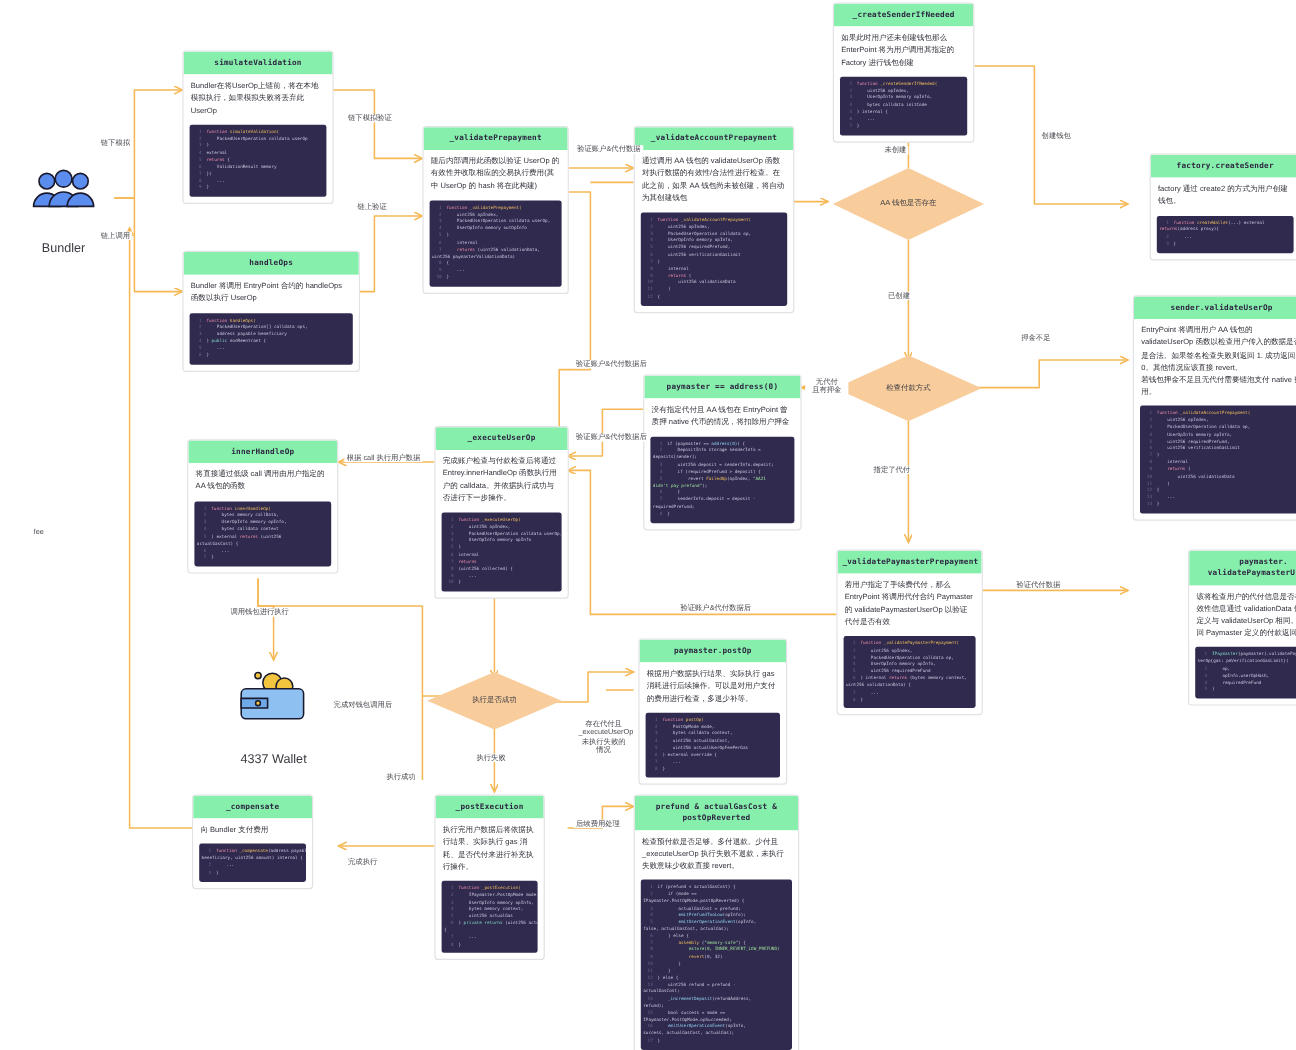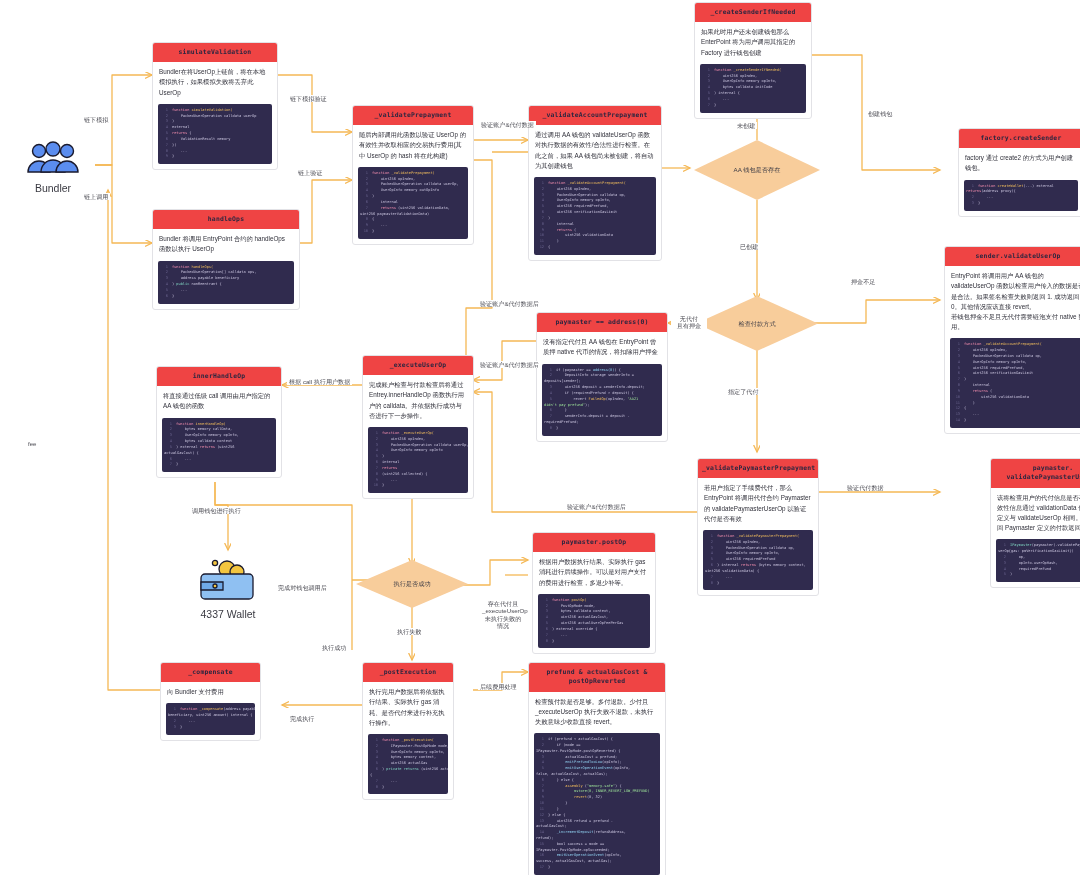--- a/index.html
+++ b/index.html
@@ -15,21 +15,21 @@
 
   .node {
     position: absolute;
     background: #ffffff;
     border: 1px solid #e2e2e6;
     border-radius: 3px;
     overflow: hidden;
     box-shadow: 0 0 0 0 rgba(0,0,0,0);
   }
   .node-head {
-    background: #ef4444;
+    background: #86efac;
     color: #2c2640;
     font-family: "DejaVu Sans Mono", monospace;
     font-size: 6.4px;
     font-weight: bold;
     text-align: center;
     padding: 5px 4px;
     line-height: 1.45;
     letter-spacing: .2px;
   }
   .node-desc {
@@ -74,21 +74,21 @@
     font-size: 6.1px;
     color: #4a4a52;
     background: #ffffff;
     padding: 0 2px;
     white-space: nowrap;
     line-height: 1.2;
   }
   .elabel.two { white-space: normal; text-align: center; }
 
   .actor { position: absolute; text-align: center; }
-  .actor-label { font-size: 10.5px; color: #3a3a42; margin-top: 2px; font-weight: normal; }
+  .actor-label { font-size: 10.5px; color: #3a3a42; margin-top: 20px; font-weight: normal; }
 </style>
 </head>
 <body>
 
 <div id="canvas">
 
   <svg class="edges" viewBox="0 0 1080 875">
     <defs>
       <marker id="ar" markerWidth="7" markerHeight="7" refX="5.4" refY="2.6" orient="auto">
         <path d="M0,0 L5.4,2.6 L0,5.2" fill="none" stroke="#f5b855" stroke-width="1"></path>

